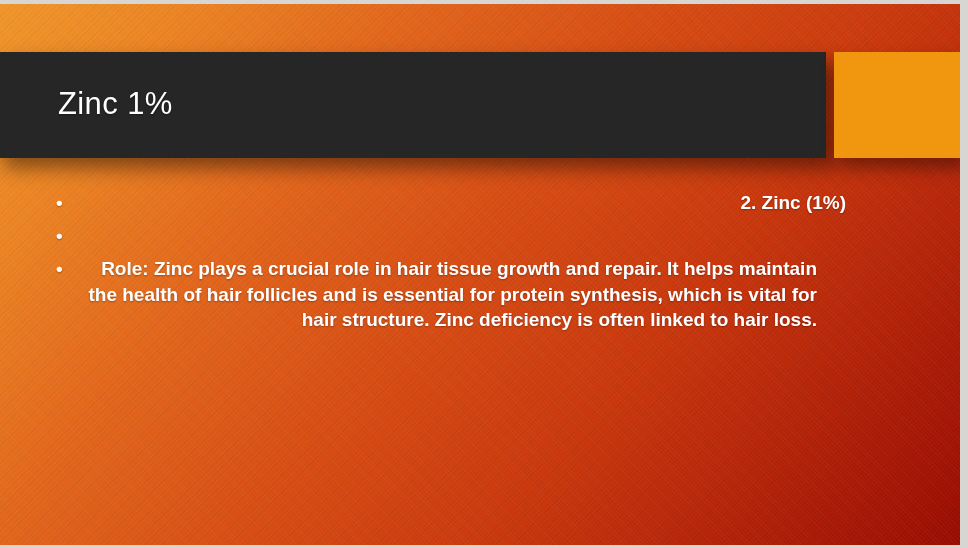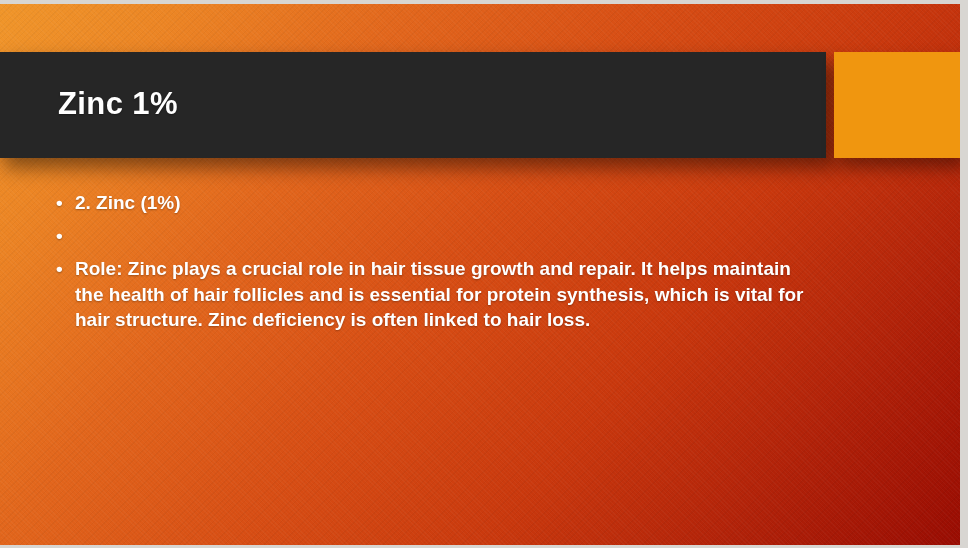--- a/index.html
+++ b/index.html
@@ -71,21 +71,21 @@
     height: 106px;
     background: #262626;
     box-shadow: 10px 10px 18px rgba(0,0,0,0.45);
   }
   .title-text {
     position: absolute;
     left: 64px;
     top: 34px;
     color: #ffffff;
     font-size: 31px;
-    font-weight: bold;
+    font-weight: normal;
     letter-spacing: 0.4px;
     white-space: nowrap;
     text-shadow: 0 1px 2px rgba(0,0,0,0.35);
   }
 
   
   .accent-block {
     position: absolute;
     left: 834px;
     top: 48px;
@@ -115,20 +115,21 @@
   }
   .bullet-marker {
     flex: 0 0 auto;
     width: 19px;
     text-align: left;
     font-size: 19px;
     line-height: 25.5px;
   }
   .bullet-body {
     flex: 1 1 auto;
+    text-align: right;
   }
   .bullet-line.empty-line {
     min-height: 25px;
     margin-bottom: 8px;
   }
   .bullet-line.paragraph {
     margin-top: 8px;
   }
   .bullet-line.paragraph .bullet-body {
     max-width: 742px;

